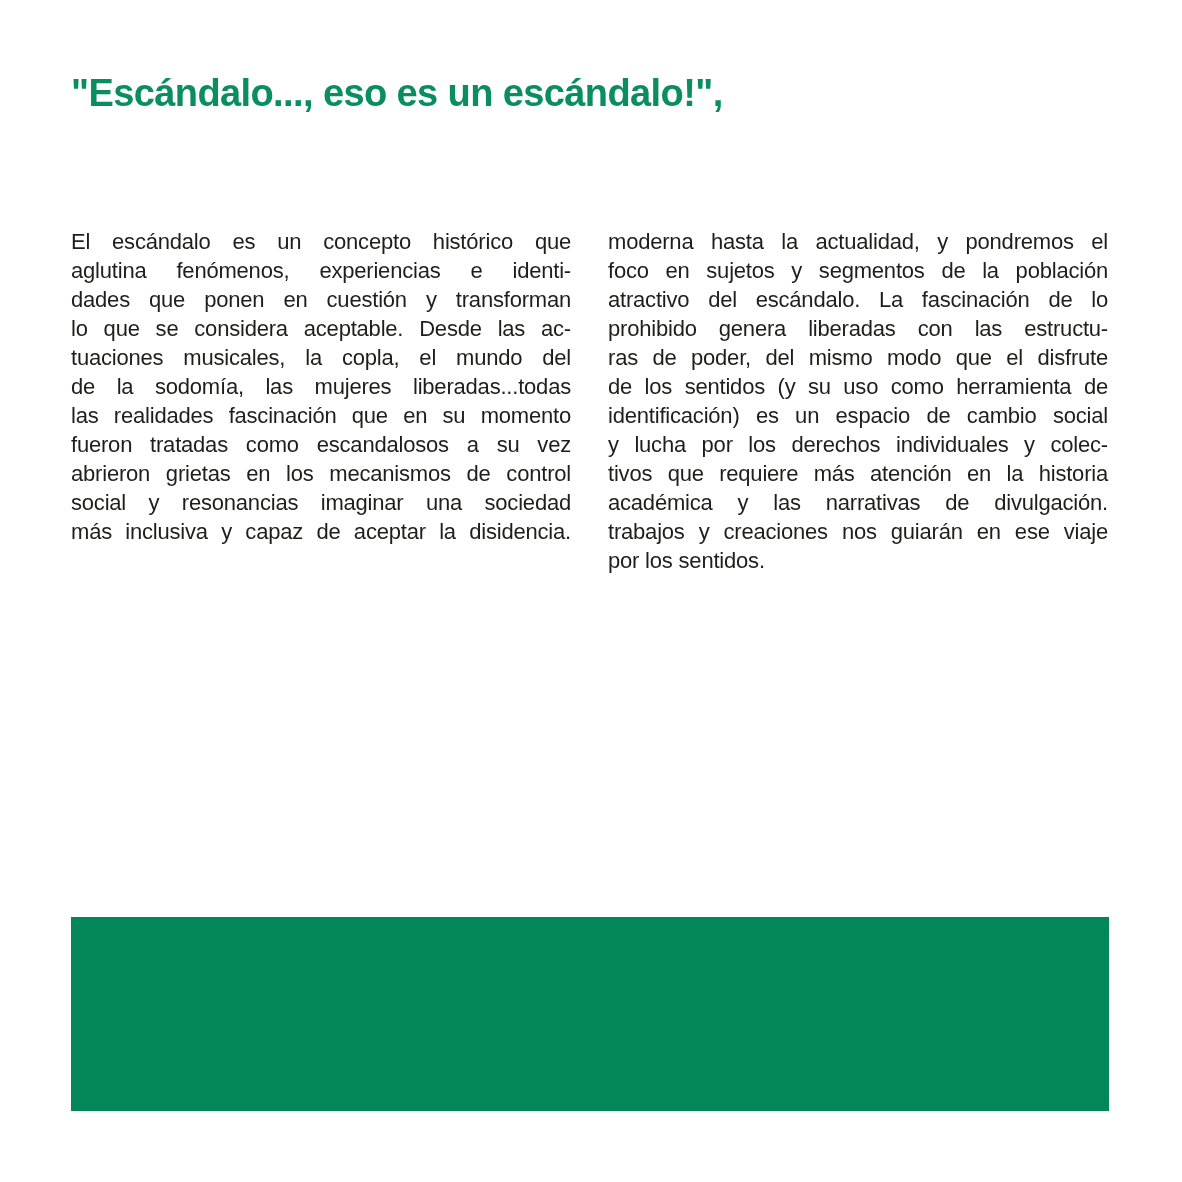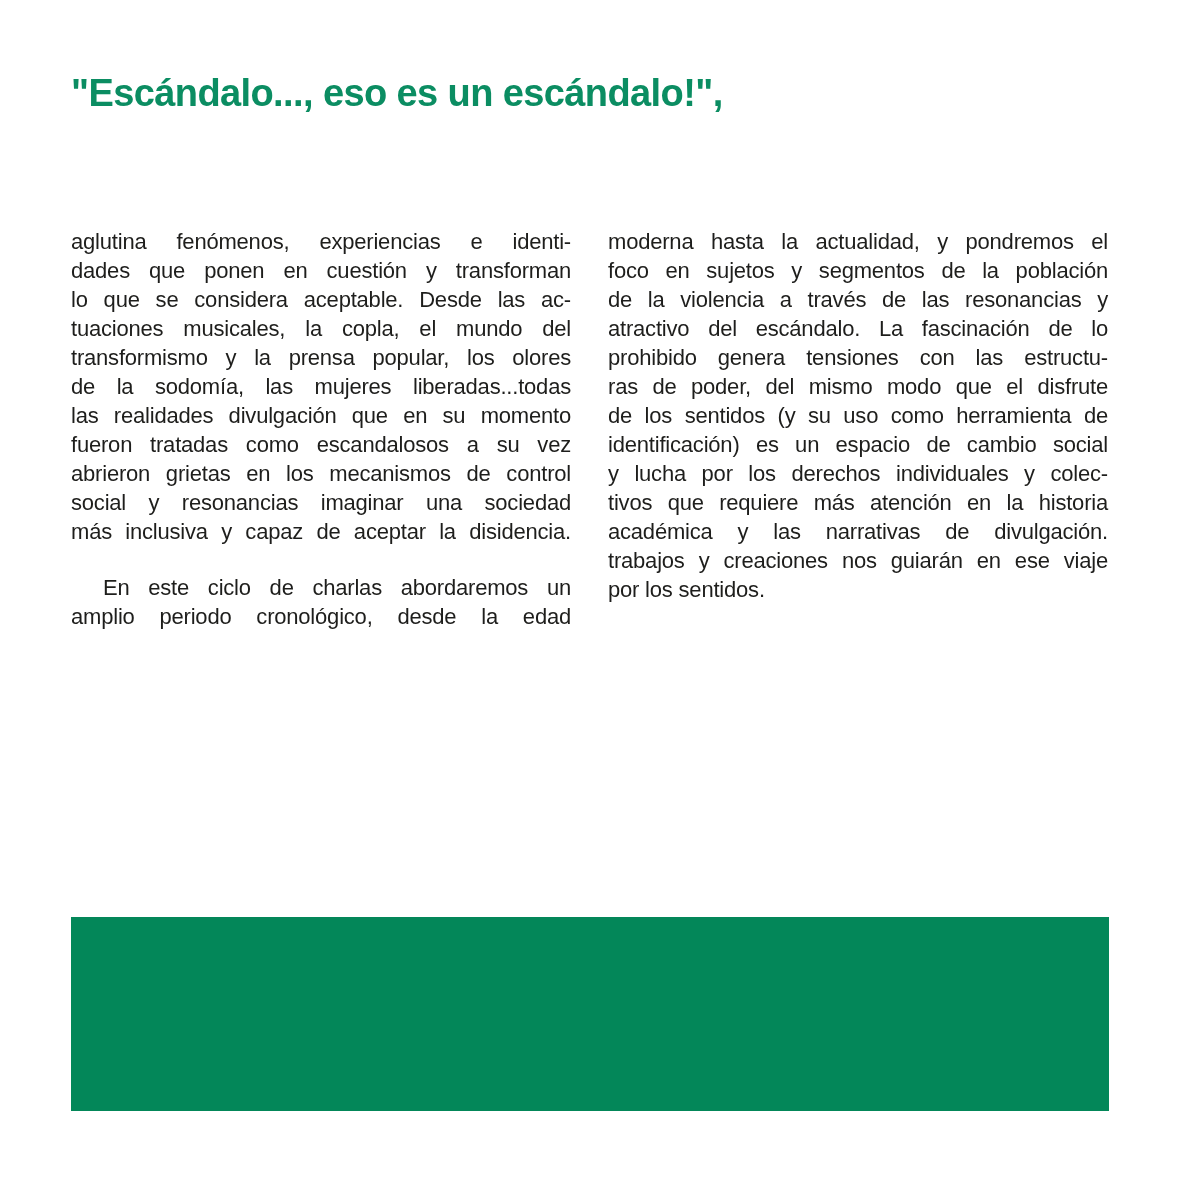--- a/index.html
+++ b/index.html
@@ -59,44 +59,39 @@
 
 <div class="page">
 
   <div class="title">
     <div>"Escándalo..., eso es un escándalo!",</div>
   </div>
 
   <div class="columns">
     <div class="col">
         <div class="para">
+          <div class="line">El escándalo es un concepto histórico que</div>
           <div class="line">aglutina fenómenos, experiencias e identi-</div>
           <div class="line">dades que ponen en cuestión y transforman</div>
           <div class="line">lo que se considera aceptable. Desde las ac-</div>
           <div class="line">tuaciones musicales, la copla, el mundo del</div>
-          <div class="line">transformismo y la prensa popular, los olores</div>
           <div class="line">de la sodomía, las mujeres liberadas...todas</div>
-          <div class="line">las realidades divulgación que en su momento</div>
+          <div class="line">las realidades fascinación que en su momento</div>
           <div class="line">fueron tratadas como escandalosos a su vez</div>
           <div class="line">abrieron grietas en los mecanismos de control</div>
           <div class="line">social y resonancias imaginar una sociedad</div>
           <div class="line">más inclusiva y capaz de aceptar la disidencia.</div>
-        </div>
-        <div class="para indent">
-          <div class="line">En este ciclo de charlas abordaremos un</div>
-          <div class="line">amplio periodo cronológico, desde la edad</div>
         </div>
       </div>
     <div class="col">
         <div class="para">
           <div class="line">moderna hasta la actualidad, y pondremos el</div>
           <div class="line">foco en sujetos y segmentos de la población</div>
-          <div class="line">de la violencia a través de las resonancias y</div>
           <div class="line">atractivo del escándalo. La fascinación de lo</div>
-          <div class="line">prohibido genera tensiones con las estructu-</div>
+          <div class="line">prohibido genera liberadas con las estructu-</div>
           <div class="line">ras de poder, del mismo modo que el disfrute</div>
           <div class="line">de los sentidos (y su uso como herramienta de</div>
           <div class="line">identificación) es un espacio de cambio social</div>
           <div class="line">y lucha por los derechos individuales y colec-</div>
           <div class="line">tivos que requiere más atención en la historia</div>
           <div class="line">académica y las narrativas de divulgación.</div>
           <div class="line">trabajos y creaciones nos guiarán en ese viaje</div>
           <div class="line last-flush">por los sentidos.</div>
         </div>
       </div>

